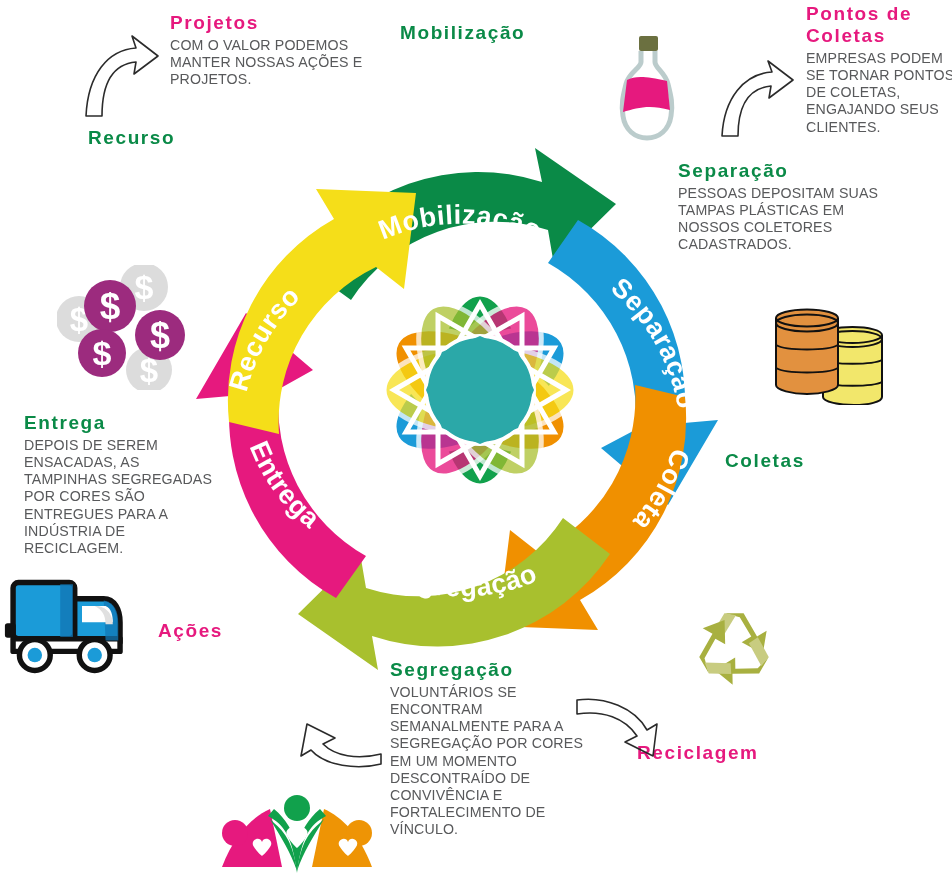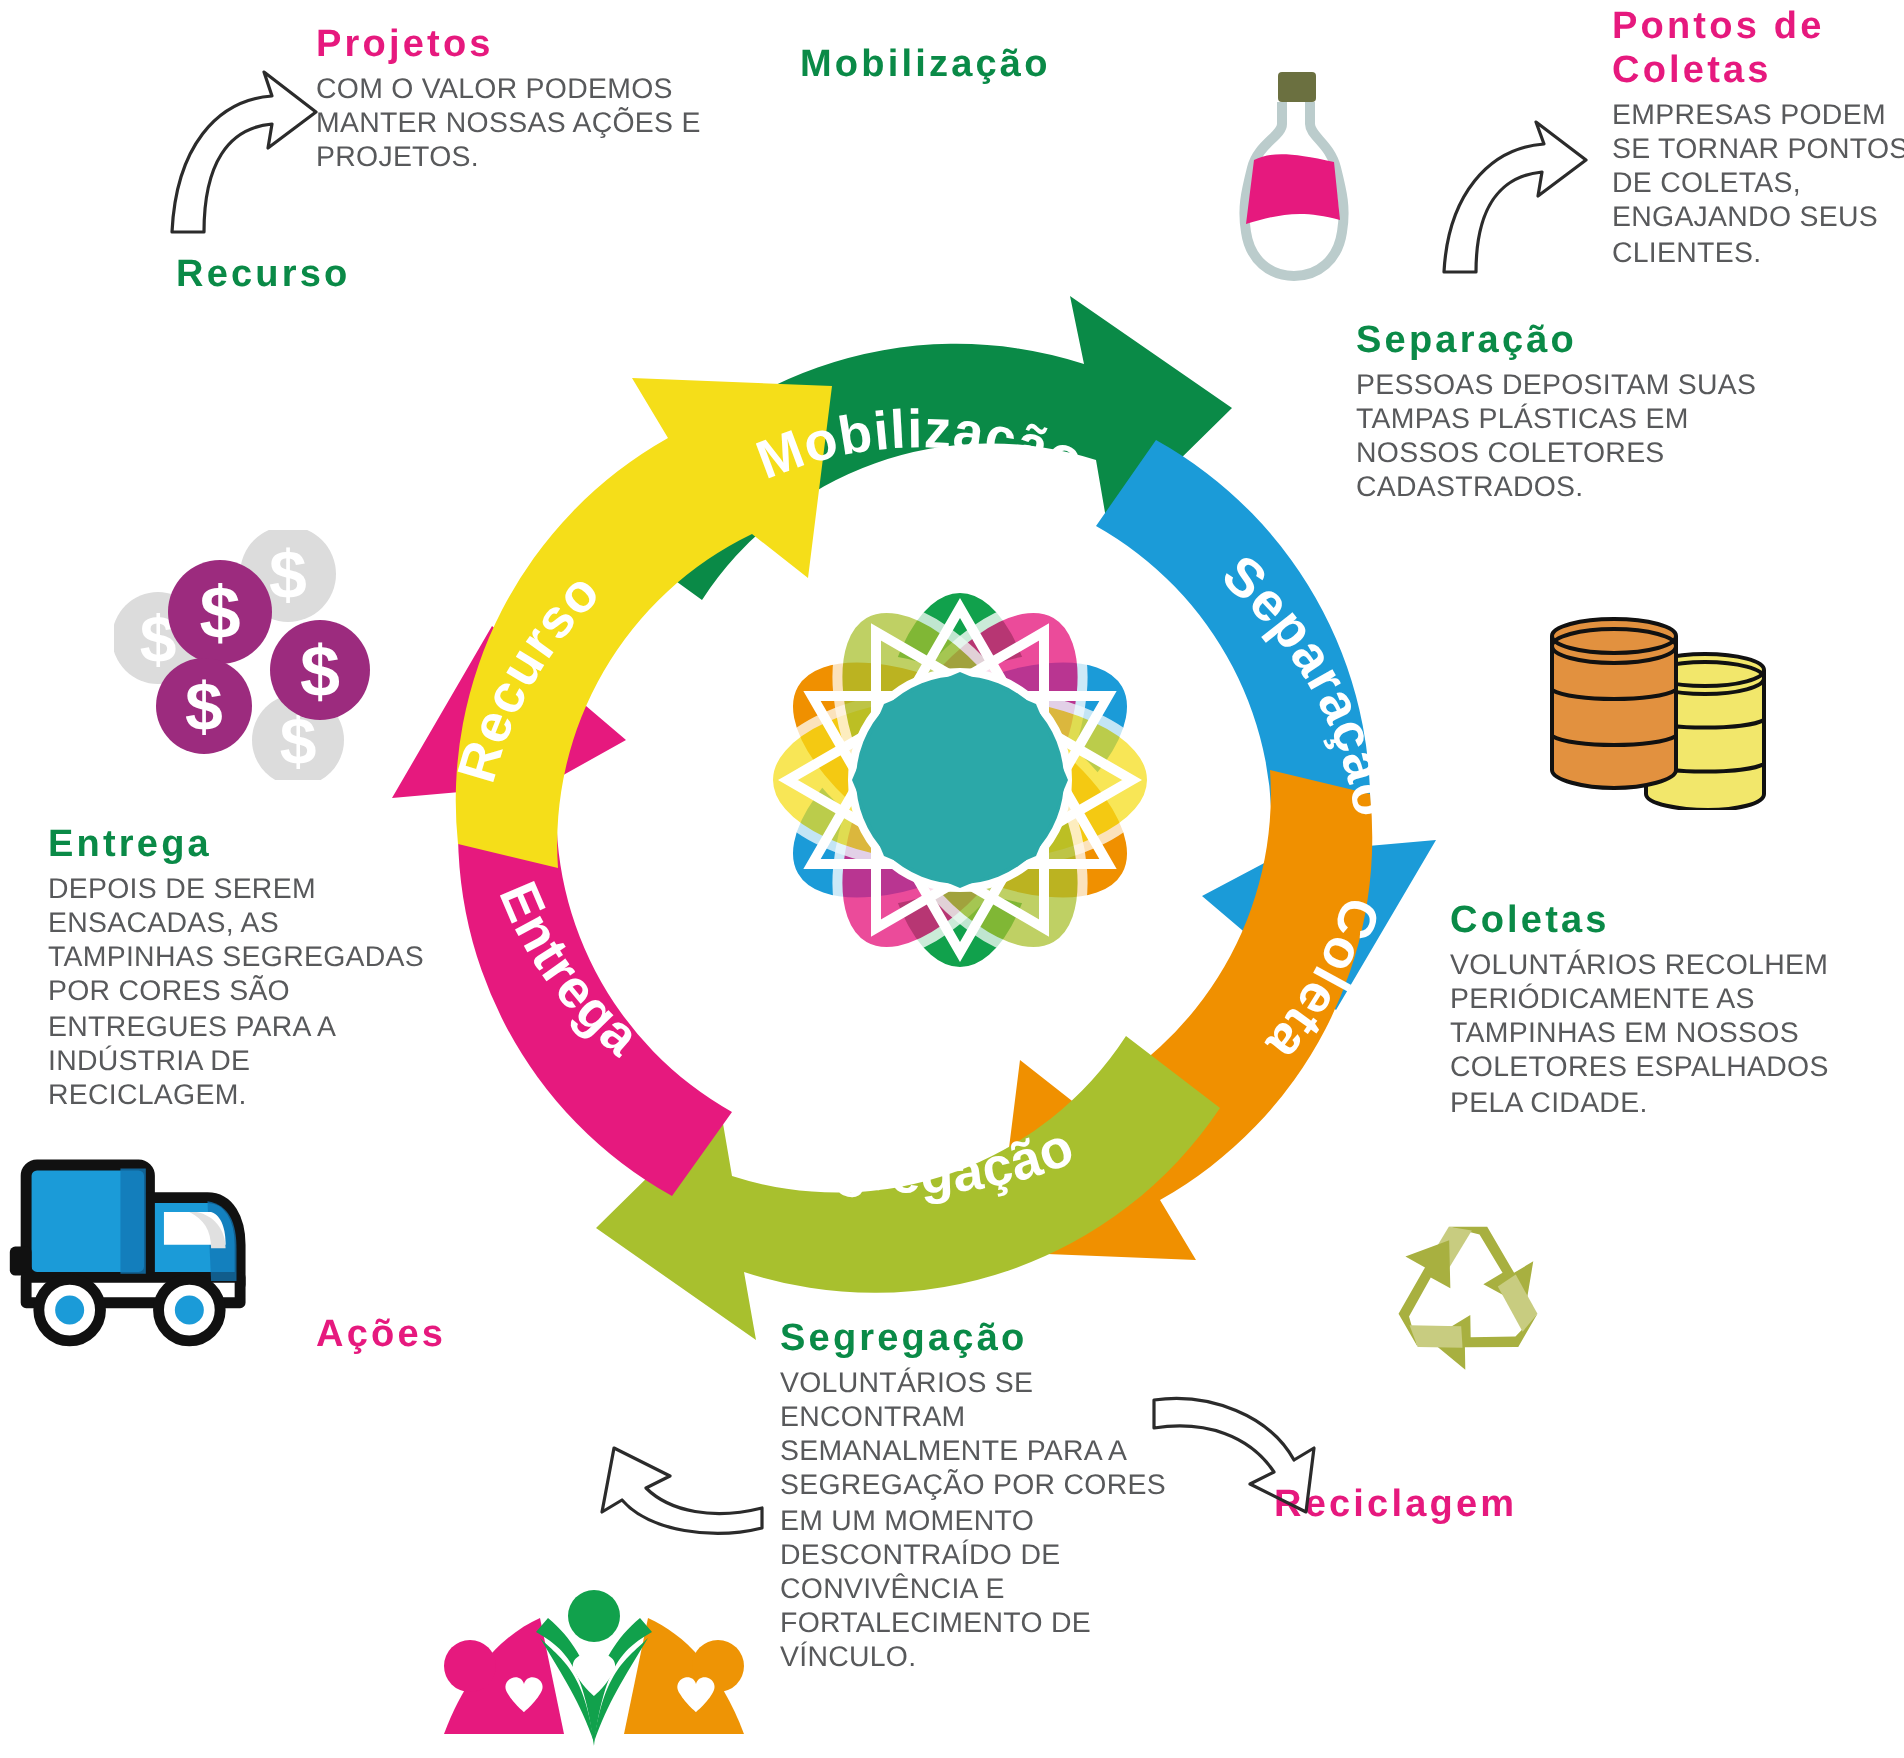--- a/index.html
+++ b/index.html
@@ -147,21 +147,21 @@
         <polygon points="24,110 152,36 152,184"></polygon>
         <polygon points="196,110 68,184 68,36"></polygon>
       </g>
 
       <circle cx="110" cy="110" r="54" fill="#2BA8A8" stroke="#ffffff" stroke-width="4"></circle>
       <polygon points="110,56 148,72 164,110 148,148 110,164 72,148 56,110 72,72" fill="#2BA8A8"></polygon>
     </g>
   </svg>
 </div>
 
-<div class="blk" style="left:158px;top:12px;width:200px;">
+<div class="blk" style="left:170px;top:12px;width:200px;">
   <p class="h pink">Projetos</p>
   <p class="body">COM O VALOR PODEMOS
 MANTER NOSSAS AÇÕES E
 PROJETOS.</p>
 </div>
 
 <div class="blk" style="left:88px;top:127px;width:195px;">
   <p class="h green">Recurso</p>
 </div>
 
@@ -182,45 +182,40 @@
 <div class="blk" style="left:678px;top:160px;width:220px;">
   <p class="h green">Separação</p>
   <p class="body">PESSOAS DEPOSITAM SUAS
 TAMPAS PLÁSTICAS EM
 NOSSOS COLETORES
 CADASTRADOS.</p>
 </div>
 
 <div class="blk" style="left:725px;top:450px;width:215px;">
   <p class="h green">Coletas</p>
-  <p class="body">VOLUNTÁRIOS RECOLHEM
-PERIÓDICAMENTE AS
-TAMPINHAS EM NOSSOS
-COLETORES ESPALHADOS
-PELA CIDADE.</p>
 </div>
 
 <div class="blk" style="left:637px;top:742px;width:210px;">
   <p class="h pink">Reciclagem</p>
 </div>
 
 <div class="blk" style="left:390px;top:659px;width:195px;">
   <p class="h green">Segregação</p>
   <p class="body">VOLUNTÁRIOS SE
 ENCONTRAM
 SEMANALMENTE PARA A
 SEGREGAÇÃO POR CORES
 EM UM MOMENTO
 DESCONTRAÍDO  DE
 CONVIVÊNCIA E
 FORTALECIMENTO DE
 VÍNCULO.</p>
 </div>
 
-<div class="blk" style="left:158px;top:657px;width:185px;">
+<div class="blk" style="left:158px;top:620px;width:185px;">
   <p class="h pink">Ações</p>
 </div>
 
 <div class="blk" style="left:24px;top:412px;width:200px;">
   <p class="h green">Entrega</p>
   <p class="body">DEPOIS DE SEREM
 ENSACADAS, AS
 TAMPINHAS SEGREGADAS
 POR CORES SÃO
 ENTREGUES PARA A

